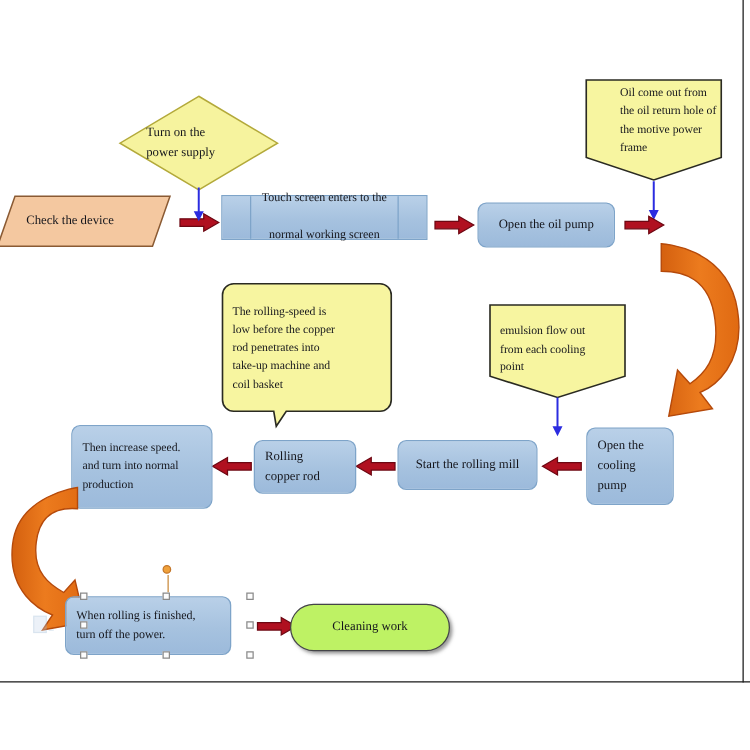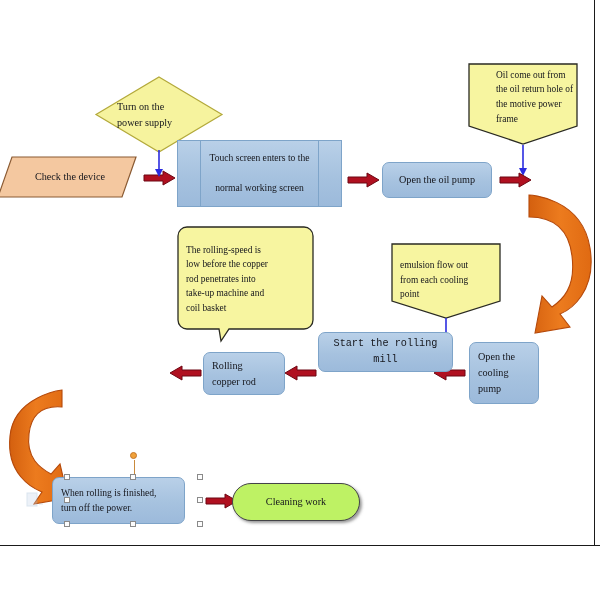--- a/index.html
+++ b/index.html
@@ -139,42 +139,42 @@
 <body>
 
 <div id="canvas">
 
   <div class="doc-border-bottom"></div>
   <div class="doc-border-right"></div>
 
   <svg class="svgshape" style="left:-2px; top:156px;" width="140" height="42">
     <polygon points="14,1 138,1 124,41 0,41" fill="#f4c8a0" stroke="#8a5a33" stroke-width="1.2"></polygon>
   </svg>
-  <div class="shape-label" style="left:14px; top:156px; width:112px; height:42px; justify-content:flex-start;">
+  <div class="shape-label" style="left:0; top:156px; width:112px; height:42px; justify-content:flex-start;">
     <span class="txt txt-center">Check the device</span>
   </div>
 
   <svg class="svgshape" style="left:144px; top:170px;" width="32" height="16">
     <polygon points="0,5 19,5 19,1 31,8 19,15 19,11 0,11" fill="#b01020" stroke="#6d0712" stroke-width="1"></polygon>
   </svg>
 
   <svg class="svgshape" style="left:95px; top:76px;" width="128" height="77">
     <polygon points="64,1 127,38.5 64,76 1,38.5" fill="#f6f39e" stroke="#b3a93a" stroke-width="1.2"></polygon>
   </svg>
   <div class="shape-label" style="left:117px; top:92px; width:86px; height:46px;">
     <span class="txt">Turn  on  the
 power supply</span>
   </div>
 
   <svg class="svgshape" style="left:152px; top:150px;" width="14" height="28">
     <line x1="7" y1="0" x2="7" y2="20" stroke="#2b2ce0" stroke-width="1.6"></line>
     <polygon points="7,27 3,19 11,19" fill="#2b2ce0"></polygon>
   </svg>
 
-  <div class="node proc flat predef" style="left:177px; top:140px; width:165px; height:67px;">
+  <div class="node proc flat predef" style="left:177px; top:156px; width:165px; height:36px;">
     <span class="txt txt-center" style="font-size:9.6px;">Touch screen enters to the
 
 normal working screen</span>
   </div>
 
   <svg class="svgshape" style="left:348px; top:172px;" width="32" height="16">
     <polygon points="0,5 19,5 19,1 31,8 19,15 19,11 0,11" fill="#b01020" stroke="#6d0712" stroke-width="1"></polygon>
   </svg>
 
   <div class="node proc" style="left:382px; top:162px; width:110px; height:36px;">
@@ -245,37 +245,42 @@
   <div class="node proc" style="left:469px; top:342px; width:70px; height:62px;">
     <span class="txt">Open    the
 cooling
 pump</span>
   </div>
 
   <svg class="svgshape" style="left:434px; top:365px;" width="32" height="16">
     <polygon points="31,5 12,5 12,1 0,8 12,15 12,11 31,11" fill="#b01020" stroke="#6d0712" stroke-width="1"></polygon>
   </svg>
 
-  <div class="node proc" style="left:318px; top:332px; width:135px; height:40px;font-family:Liberation Mono, monospace;">
+  <div class="node proc" style="left:318px; top:352px; width:112px; height:40px;">
     <span class="txt txt-center">Start the rolling mill</span>
   </div>
 
   <svg class="svgshape" style="left:285px; top:365px;" width="32" height="16">
     <polygon points="31,5 12,5 12,1 0,8 12,15 12,11 31,11" fill="#b01020" stroke="#6d0712" stroke-width="1"></polygon>
   </svg>
 
   <div class="node proc" style="left:203px; top:352px; width:82px; height:43px;">
     <span class="txt" style="text-align-last:left;">Rolling
       copper rod</span>
   </div>
 
   <svg class="svgshape" style="left:170px; top:365px;" width="32" height="16">
     <polygon points="31,5 12,5 12,1 0,8 12,15 12,11 31,11" fill="#b01020" stroke="#6d0712" stroke-width="1"></polygon>
   </svg>
 
+  <div class="node proc" style="left:57px; top:340px; width:113px; height:67px;">
+    <span class="txt" style="font-size:9.4px;">Then  increase  speed.
+and  turn  into  normal
+production</span>
+  </div>
 
   <svg class="svgshape" style="left:2px; top:388px;" width="78" height="120">
     <defs>
       <linearGradient id="orgGradL" x1="0" y1="0" x2="1" y2="0">
         <stop offset="0%" stop-color="#d4600f"></stop>
         <stop offset="45%" stop-color="#ec7b1e"></stop>
         <stop offset="100%" stop-color="#e06a12"></stop>
       </linearGradient>
     </defs>
     <path d="M 60,2

